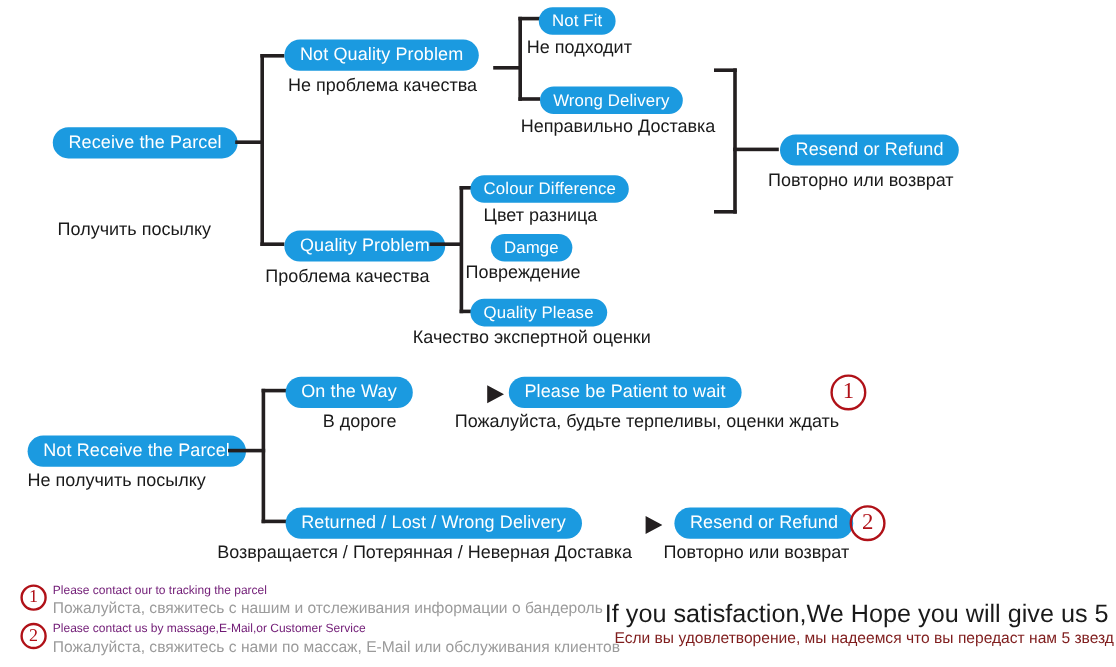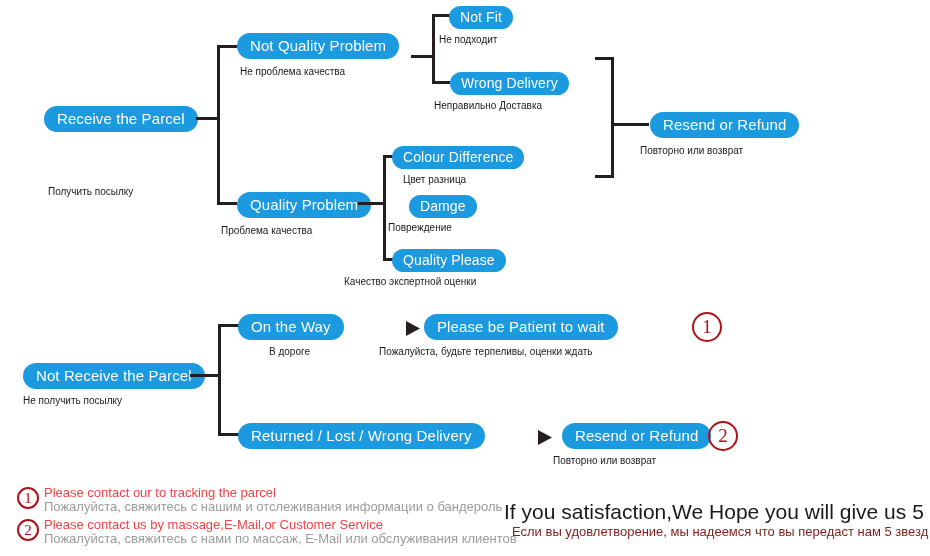--- a/index.html
+++ b/index.html
@@ -34,21 +34,21 @@
     font-size: 14px;
     line-height: 20px;
     height: 20px;
     padding: 1px 11px 2px 11px;
   }
 
   
   .ru {
     position: absolute;
     color: #1a1a1a;
-    font-size: 10px;
+    font-size: 15px;
     line-height: 19px;
     white-space: nowrap;
   }
 
   
   .vline {
     position: absolute;
     width: 3px;
     background: #231f20;
   }
@@ -82,22 +82,22 @@
   .circ.small {
     width: 22px;
     height: 22px;
     line-height: 19px;
     font-size: 15px;
   }
 
   
   .note-en {
     position: absolute;
-    color: #ef4444;
-    font-size: 13px;
+    color: #701a75;
+    font-size: 10px;
     line-height: 15px;
     white-space: nowrap;
   }
   .note-ru {
     position: absolute;
     color: #9b9b9b;
     font-size: 13px;
     line-height: 15px;
     white-space: nowrap;
   }
@@ -185,20 +185,21 @@
   <svg class="arrow" style="left:376px; top:317px;" width="44" height="20" viewBox="0 0 44 20">
     <path d="M0 11 L30 11 L30 4 L44 11.5 L30 19 L30 11 Z" fill="#231f20"></path>
   </svg>
 
   <div class="pill" style="left:424px; top:314px;">Please be Patient to wait</div>
   <div class="ru" style="left:379px; top:342px;">Пожалуйста, будьте терпеливы, оценки ждать</div>
 
   <div class="circ big" style="left:692px; top:312px;">1</div>
 
   <div class="pill" style="left:238px; top:423px;">Returned / Lost / Wrong Delivery</div>
+  <div class="ru" style="left:181px; top:451px;">Возвращается / Потерянная / Неверная Доставка</div>
 
   <svg class="arrow" style="left:508px; top:426px;" width="44" height="20" viewBox="0 0 44 20">
     <path d="M0 11 L30 11 L30 4 L44 11.5 L30 19 L30 11 Z" fill="#231f20"></path>
   </svg>
 
   <div class="pill" style="left:562px; top:423px;">Resend or Refund</div>
   <div class="ru" style="left:553px; top:451px;">Повторно или возврат</div>
 
   <div class="circ big" style="left:708px; top:421px;">2</div>
 

